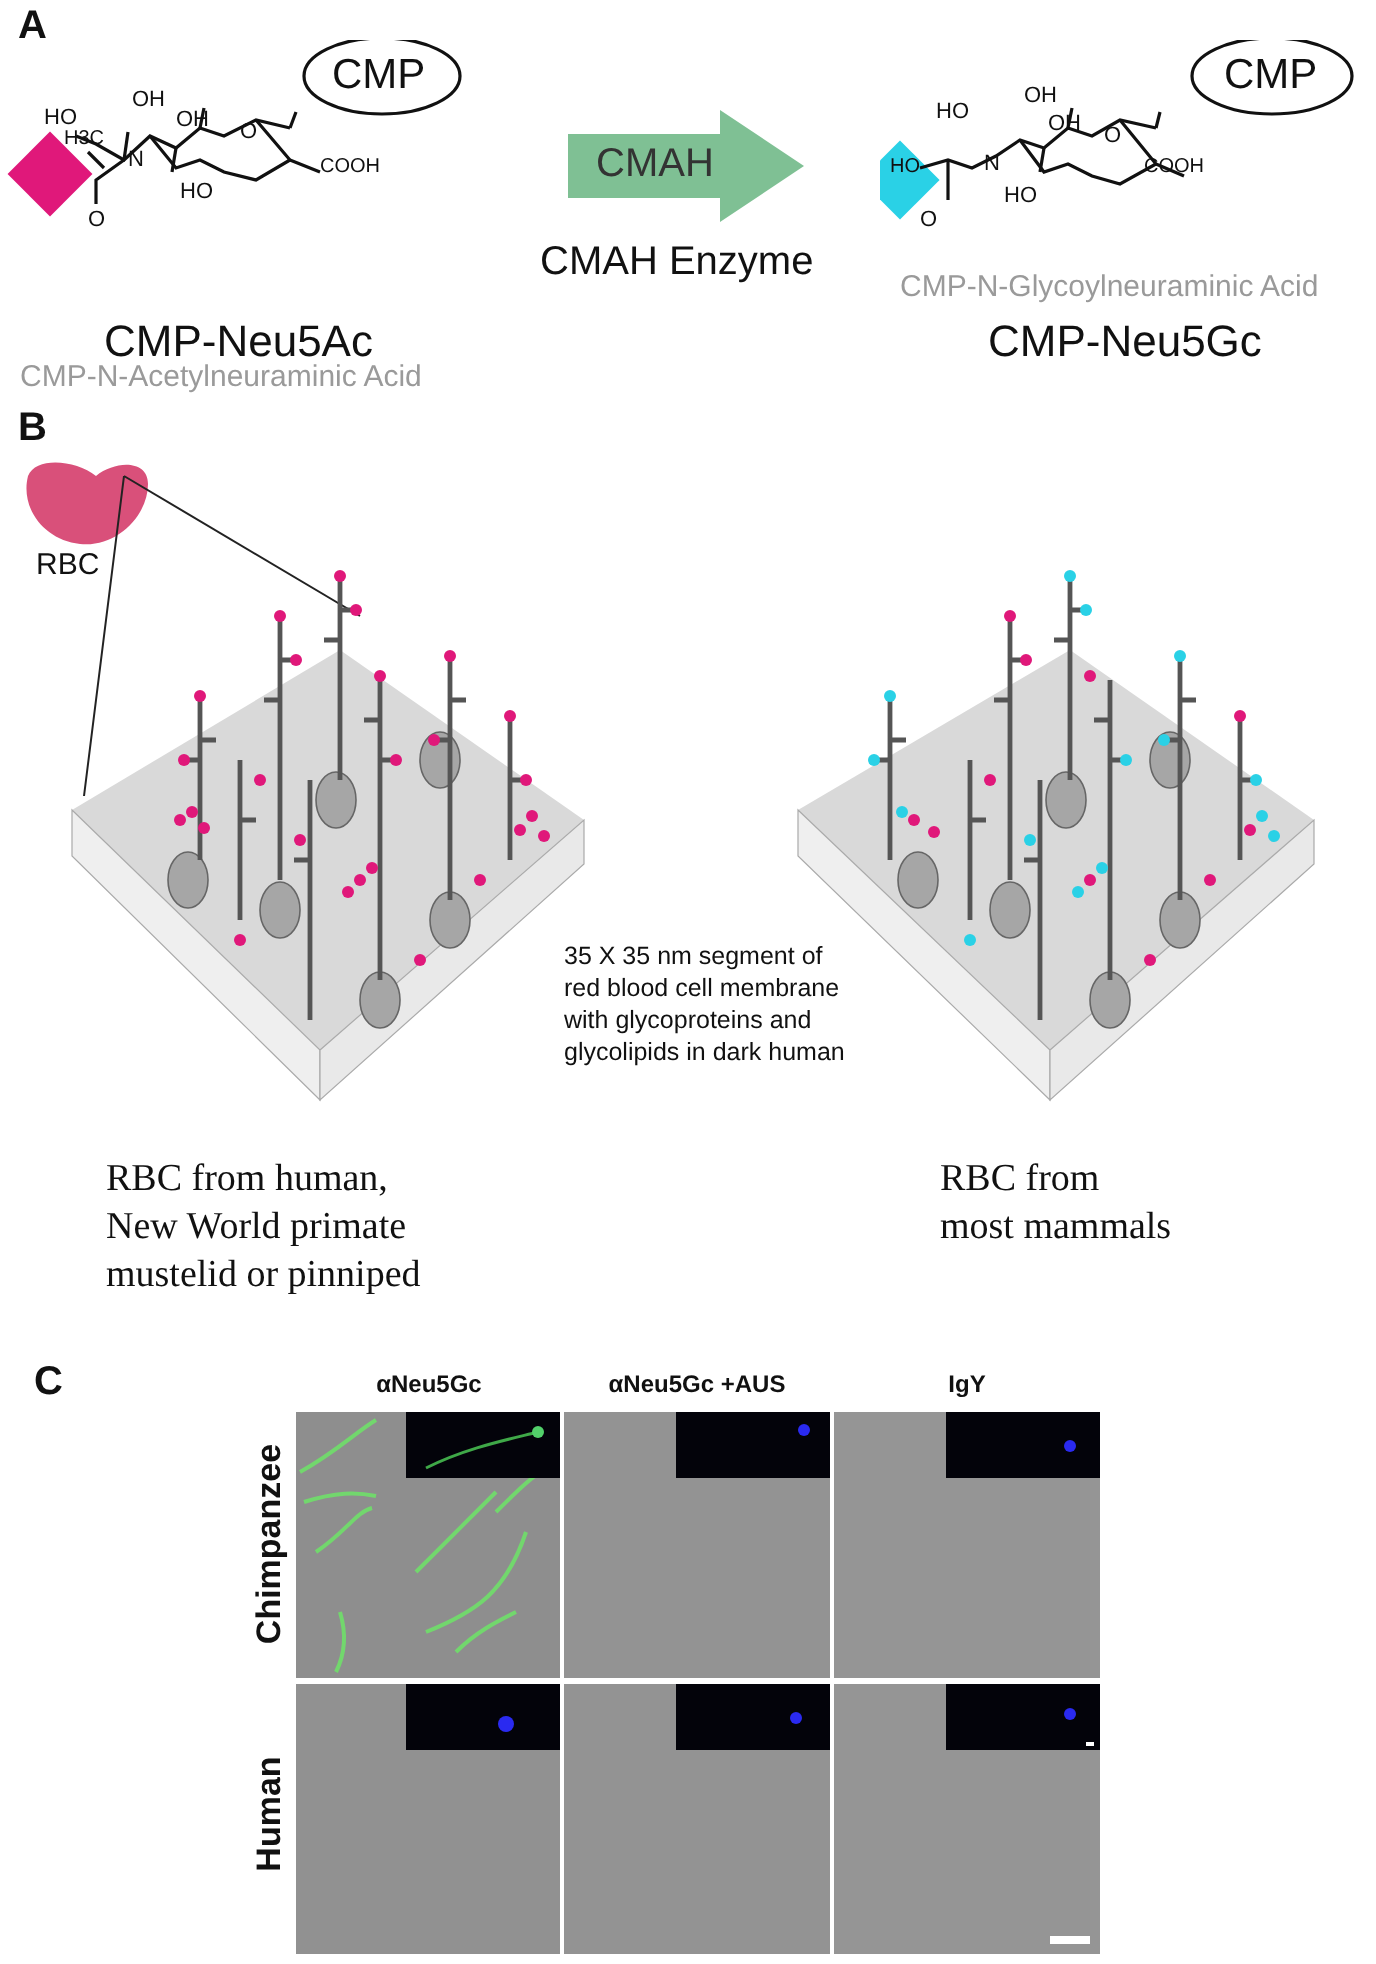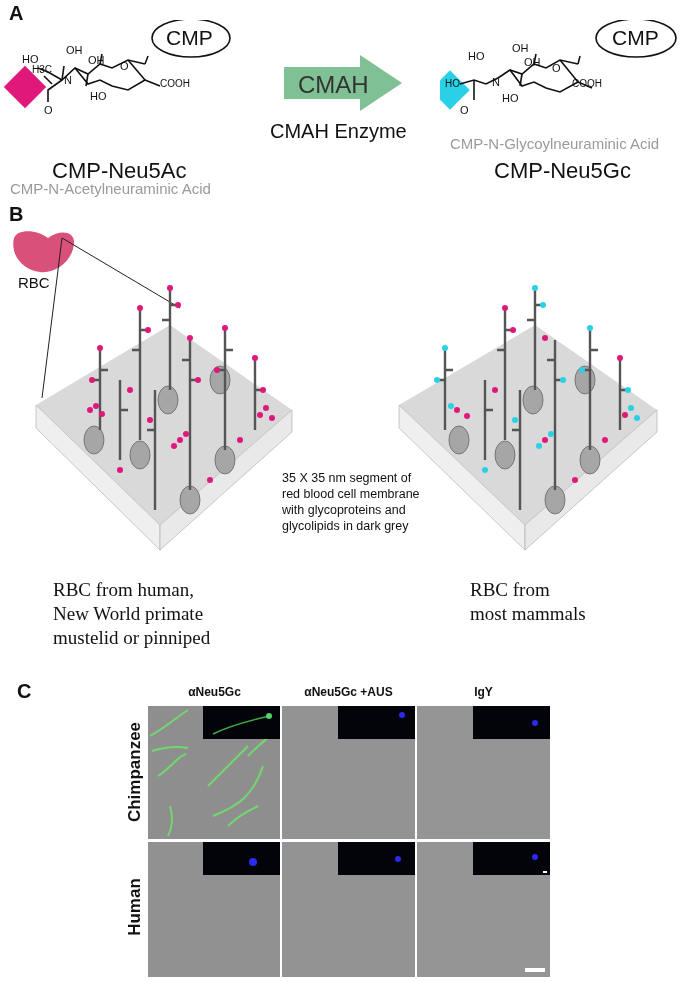--- a/index.html
+++ b/index.html
@@ -48,21 +48,21 @@
   <span class="abs chem-label" style="left:44px;top:84px;">O</span>
   <span class="abs" style="left:166px;top:6px;font-size:21px;">CMP</span>
 </div>
 <div class="abs grey-name" style="left:10px;top:135px;margin-top:45px;">CMP-N-Acetylneuraminic Acid</div>
 <div class="abs abbr" style="left:52px;top:158px;">CMP-Neu5Ac</div>
 
 <div class="abs" style="left:280px;top:55px;width:125px;height:56px;">
   <svg width="125" height="56" viewBox="0 0 125 56">
     <polygon points="4,12 80,12 80,0 122,28 80,56 80,44 4,44" fill="#7fc094"></polygon>
   </svg>
-  <span class="abs" style="left:18px;top:16px;font-size:24px;color:#333;">CMAH</span>
+  <span class="abs" style="left:18px;top:16px;font-size:20px;color:#333;">CMAH</span>
 </div>
 <div class="abs" style="left:270px;top:120px;font-size:20px;white-space:nowrap;">CMAH Enzyme</div>
 
 <div class="abs" style="left:440px;top:20px;width:248px;height:100px;">
   <svg width="248" height="100" viewBox="0 0 248 100">
     <rect x="-4" y="56" width="28" height="28" fill="#2ad1e6" transform="rotate(45 10 70)"></rect>
     <g stroke="#111" stroke-width="1.6" fill="none">
       <path d="M20 64 L34 60 L46 64 L58 58 L70 50 L82 54 L94 44 L106 48 L120 40 L138 44"></path>
       <path d="M70 50 L82 66 L94 62 L106 68 L120 72 L138 62 L120 40"></path>
       <path d="M34 60 L34 80"></path>
@@ -205,21 +205,21 @@
         <circle cx="130" cy="190" r="3"></circle>
         <circle cx="100" cy="240" r="3"></circle>
     </g>
   </svg>
 </div>
 
 <div class="abs note" style="left:282px;top:470px;">
   <div>35 X 35 nm segment of</div>
   <div>red blood cell membrane</div>
   <div>with glycoproteins and</div>
-  <div>glycolipids in dark grey</div>
+  <div>glycolipids in dark human</div>
 </div>
 
 <div class="abs caption" style="left:53px;top:578px;">
   <div>RBC from human,</div>
   <div>New World primate</div>
   <div>mustelid or pinniped</div>
 </div>
 <div class="abs caption" style="left:470px;top:578px;">
   <div>RBC from</div>
   <div>most mammals</div>

